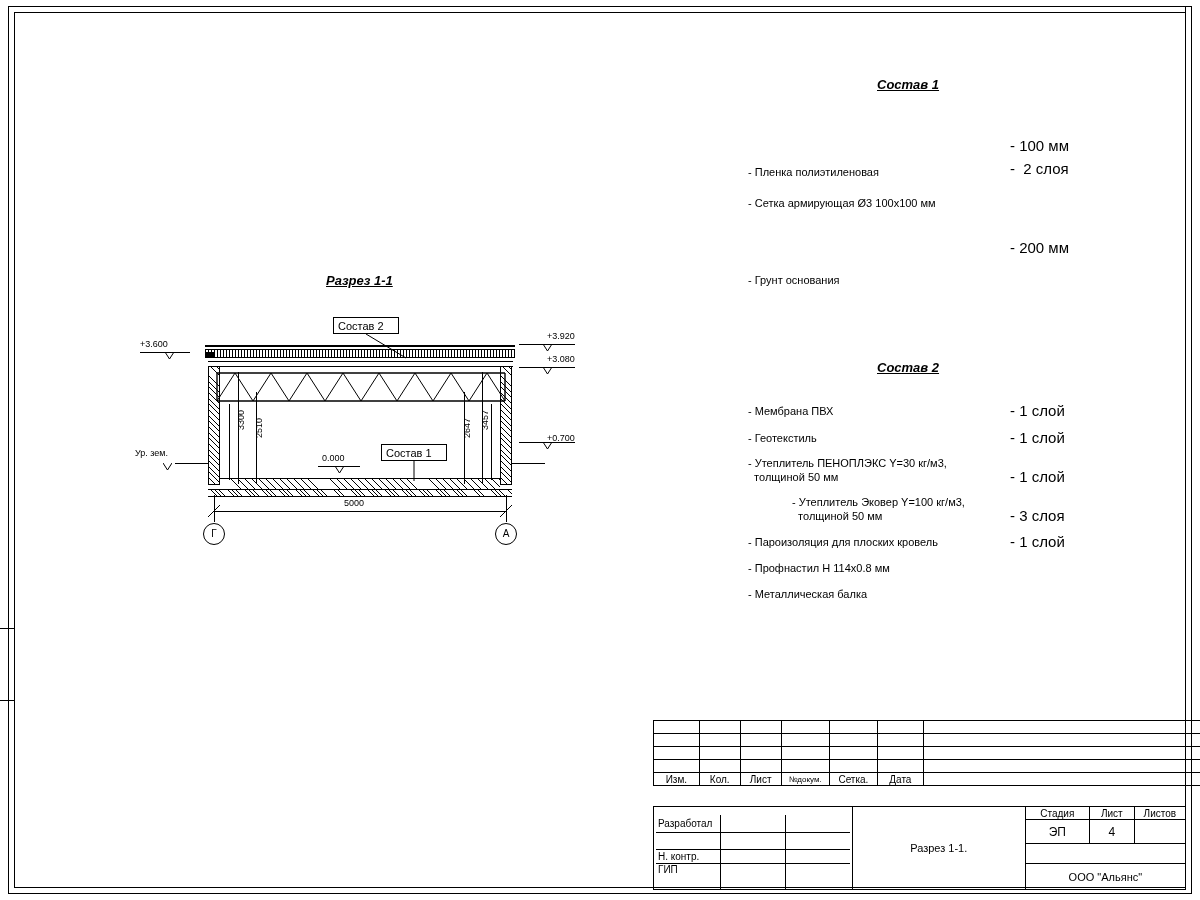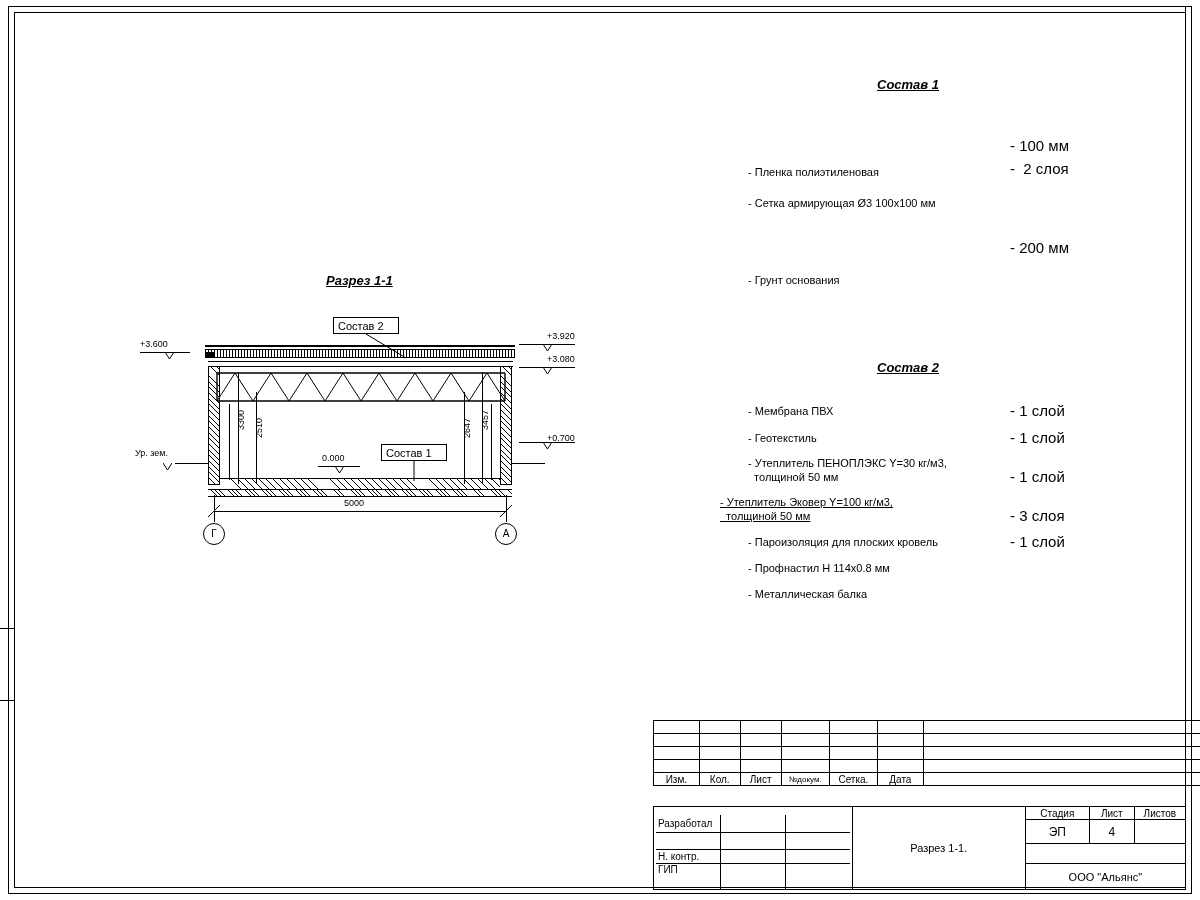--- a/index.html
+++ b/index.html
@@ -165,21 +165,21 @@
   <div class="spec-item" style="left:748px; top:404px;">- Мембрана ПВХ</div>
   <div class="spec-val" style="left:1010px; top:404px;">- 1 слой</div>
 
   <div class="spec-item" style="left:748px; top:431px;">- Геотекстиль</div>
   <div class="spec-val" style="left:1010px; top:431px;">- 1 слой</div>
 
   <div class="spec-item" style="left:748px; top:456px;">- Утеплитель ПЕНОПЛЭКС Y=30 кг/м3,
   толщиной 50 мм</div>
   <div class="spec-val" style="left:1010px; top:470px;">- 1 слой</div>
 
-  <div class="spec-item" style="left:720px; top:495px;text-decoration:underline;">- Утеплитель Эковер Y=100 кг/м3,
+  <div class="spec-item" style="left:792px; top:495px;">- Утеплитель Эковер Y=100 кг/м3,
   толщиной 50 мм</div>
   <div class="spec-val" style="left:1010px; top:509px;">- 3 слоя</div>
 
   <div class="spec-item" style="left:748px; top:535px;">- Пароизоляция для плоских кровель</div>
   <div class="spec-val" style="left:1010px; top:535px;">- 1 слой</div>
 
   <div class="spec-item" style="left:748px; top:561px;">- Профнастил Н 114х0.8 мм</div>
 
   <div class="spec-item" style="left:748px; top:587px;">- Металлическая балка</div>
 

